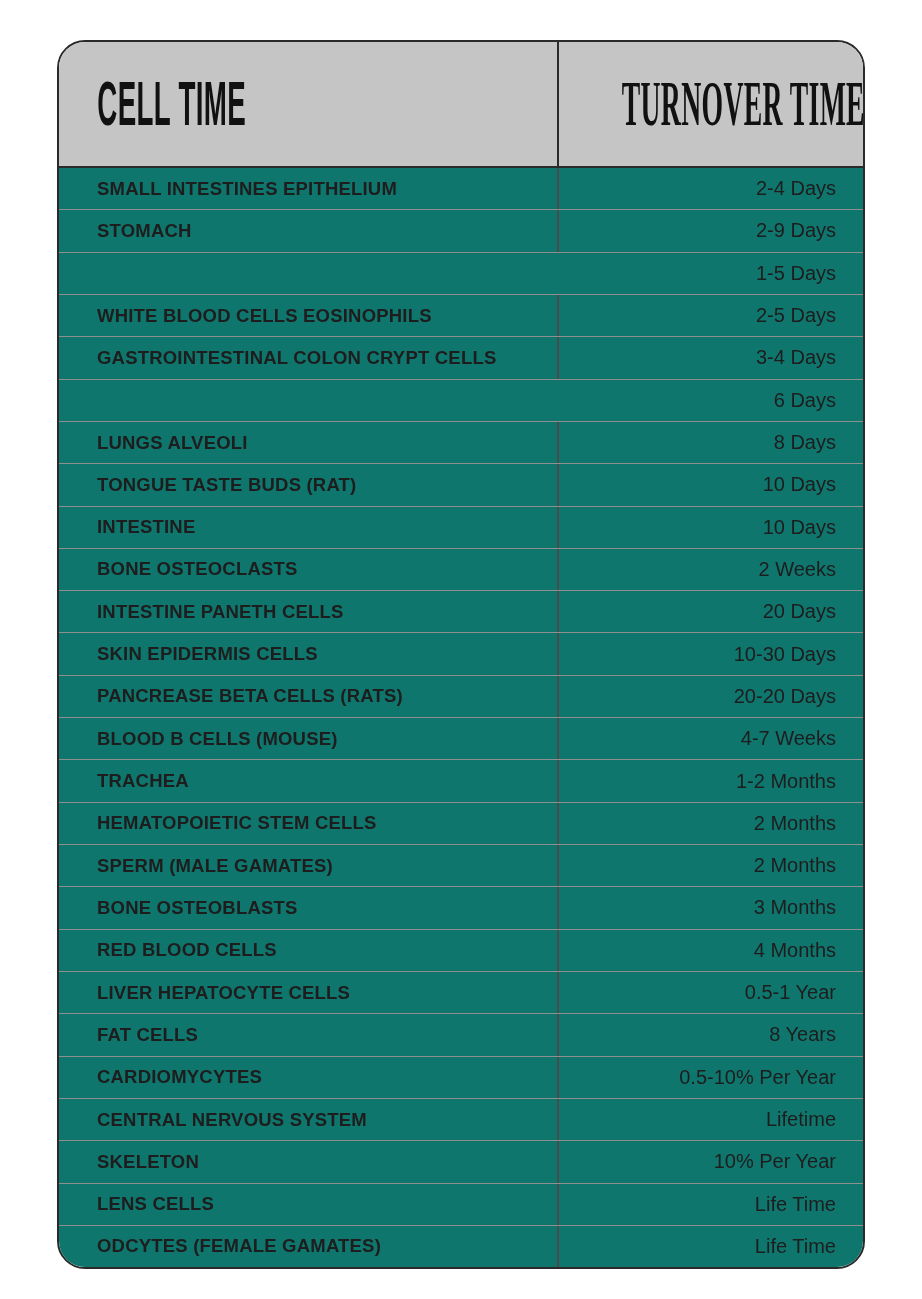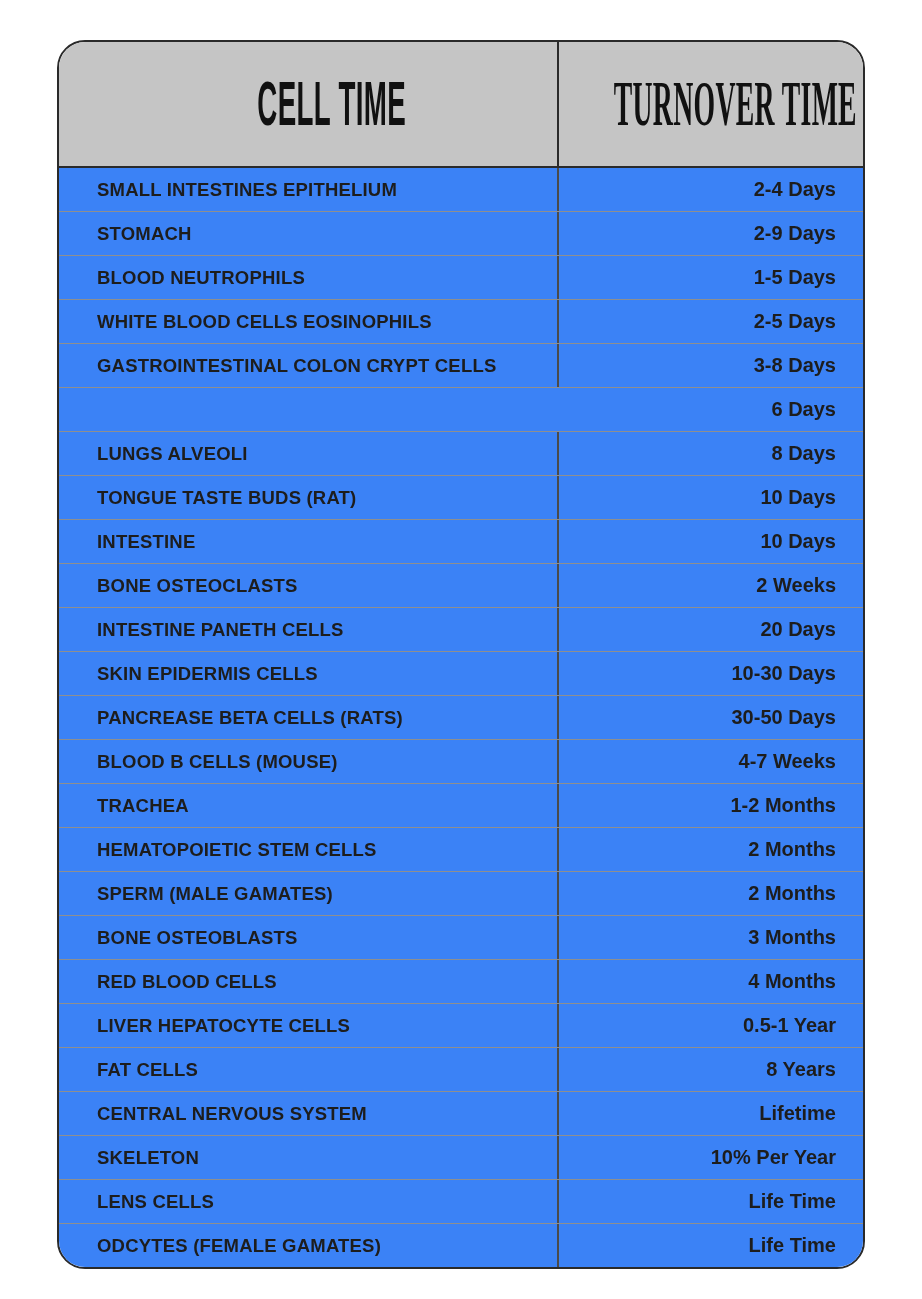--- a/index.html
+++ b/index.html
@@ -26,23 +26,21 @@
   .header-row {
     flex: none;
     height: 126px;
     background: #c5c5c5;
     display: flex;
     border-bottom: 2px solid #2a2a2a;
   }
   .header-cell {
     display: flex;
     align-items: center;
-    justify-content: center;
-    overflow: hidden;
-    padding-left: 48px;
+    overflow: hidden;
   }
   .header-cell.left {
     width: 62.2%;
     border-right: 2px solid #2a2a2a;
   }
   .header-cell.right { flex: 1; font-family: Liberation Serif, serif; }
   .header-text {
     font-weight: 700;
     font-size: 42px;
     color: #111111;
@@ -53,21 +51,21 @@
   }
   .body-rows {
     flex: 1;
     display: flex;
     flex-direction: column;
   }
   .row {
     flex: 1;
     display: flex;
     border-top: 1px solid #8f8f8f;
-    background: #3b82f6;
+    background: #0f766e;
   }
   .row:first-child { border-top: none; }
   .cell-name {
     width: 62.2%;
     border-right: 2px solid #4a4a4a;
     display: flex;
     align-items: center;
     padding-left: 38px;
     font-size: 18.5px;
     font-weight: 700;
@@ -76,21 +74,21 @@
     white-space: nowrap;
     overflow: hidden;
   }
   .cell-value {
     flex: 1;
     display: flex;
     align-items: center;
     justify-content: flex-end;
     padding-right: 27px;
     font-size: 20px;
-    font-weight: 700;
+    font-weight: 400;
     color: #1d1d1d;
     white-space: nowrap;
   }
 </style>
 </head>
 <body>
 
 <div class="table-card">
   <div class="header-row">
     <div class="header-cell left">
@@ -105,32 +103,31 @@
     <div class="cell-name">SMALL INTESTINES EPITHELIUM</div>
     <div class="cell-value">2-4 Days</div>
   </div>
 
   <div class="row">
     <div class="cell-name">STOMACH</div>
     <div class="cell-value">2-9 Days</div>
   </div>
 
   <div class="row">
-    <div class="cell-name">BLOOD NEUTROPHILS</div>
     <div class="cell-value">1-5 Days</div>
   </div>
 
   <div class="row">
     <div class="cell-name">WHITE BLOOD CELLS EOSINOPHILS</div>
     <div class="cell-value">2-5 Days</div>
   </div>
 
   <div class="row">
     <div class="cell-name">GASTROINTESTINAL COLON CRYPT CELLS</div>
-    <div class="cell-value">3-8 Days</div>
+    <div class="cell-value">3-4 Days</div>
   </div>
 
   <div class="row">
     <div class="cell-value">6 Days</div>
   </div>
 
   <div class="row">
     <div class="cell-name">LUNGS ALVEOLI</div>
     <div class="cell-value">8 Days</div>
   </div>
@@ -155,21 +152,21 @@
     <div class="cell-value">20 Days</div>
   </div>
 
   <div class="row">
     <div class="cell-name">SKIN EPIDERMIS CELLS</div>
     <div class="cell-value">10-30 Days</div>
   </div>
 
   <div class="row">
     <div class="cell-name">PANCREASE BETA CELLS (RATS)</div>
-    <div class="cell-value">30-50 Days</div>
+    <div class="cell-value">20-20 Days</div>
   </div>
 
   <div class="row">
     <div class="cell-name">BLOOD B CELLS (MOUSE)</div>
     <div class="cell-value">4-7 Weeks</div>
   </div>
 
   <div class="row">
     <div class="cell-name">TRACHEA</div>
     <div class="cell-value">1-2 Months</div>
@@ -198,20 +195,24 @@
   <div class="row">
     <div class="cell-name">LIVER HEPATOCYTE CELLS</div>
     <div class="cell-value">0.5-1 Year</div>
   </div>
 
   <div class="row">
     <div class="cell-name">FAT CELLS</div>
     <div class="cell-value">8 Years</div>
   </div>
 
+  <div class="row">
+    <div class="cell-name">CARDIOMYCYTES</div>
+    <div class="cell-value">0.5-10% Per Year</div>
+  </div>
 
   <div class="row">
     <div class="cell-name">CENTRAL NERVOUS SYSTEM</div>
     <div class="cell-value">Lifetime</div>
   </div>
 
   <div class="row">
     <div class="cell-name">SKELETON</div>
     <div class="cell-value">10% Per Year</div>
   </div>

